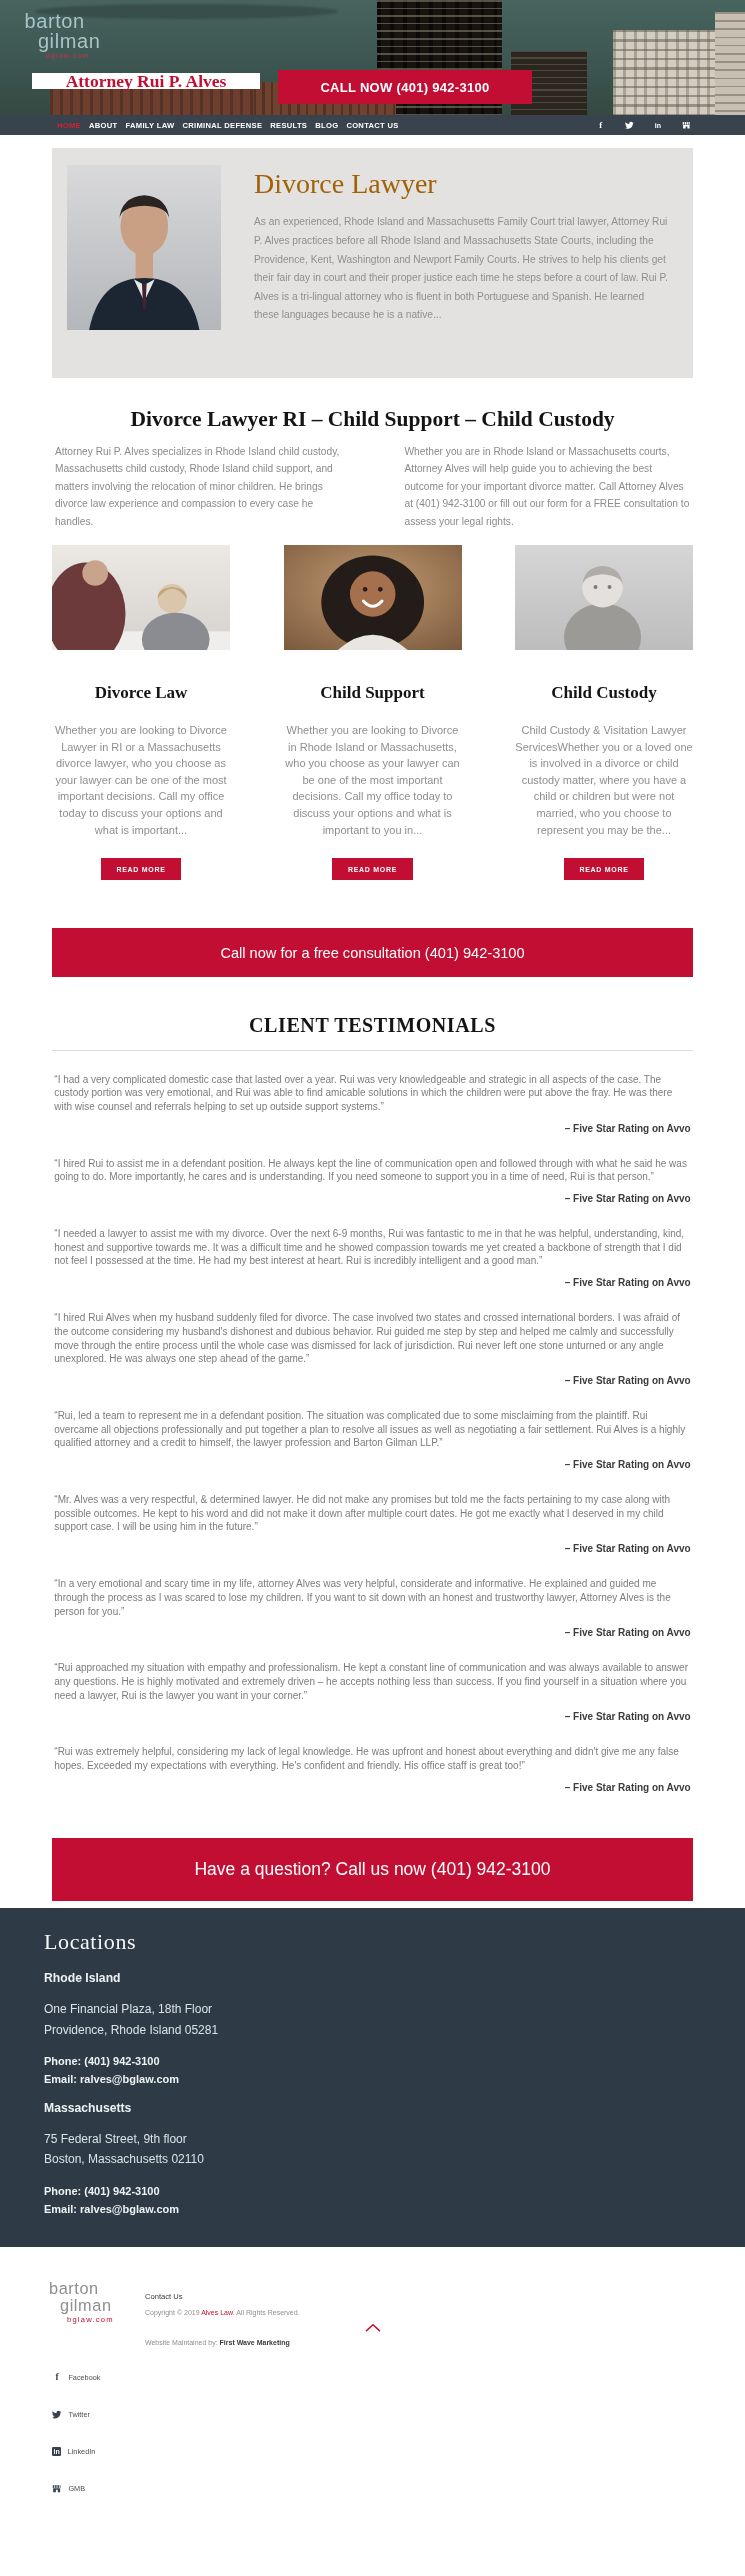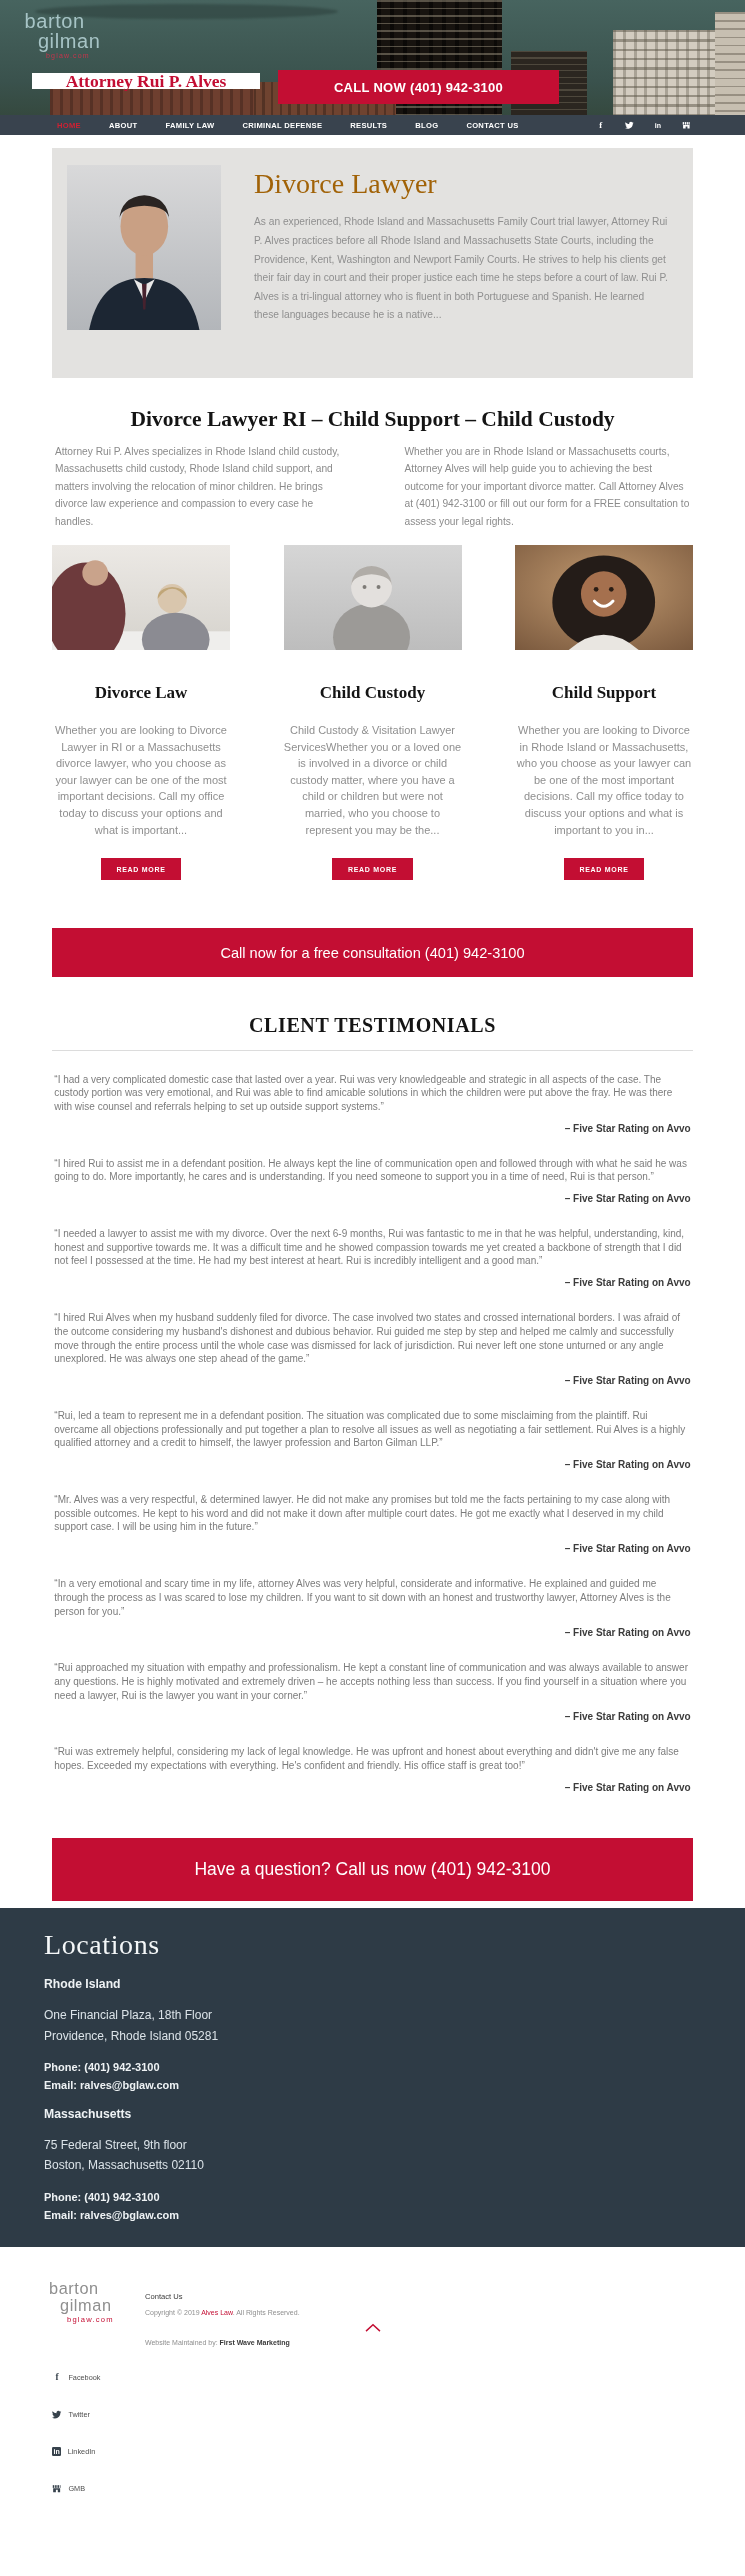--- a/index.html
+++ b/index.html
@@ -28,27 +28,27 @@
            background:rgba(30,44,40,.35); filter:blur(1.2px); }
 
   .logo { position:absolute; left:24.5px; top:10.5px; color:#a7c4c6; font-weight:300; line-height:1.02; letter-spacing:0.6px; }
   .logo .l1 { font-size:20px; }
   .logo .l2 { font-size:20px; margin-left:13.4px; }
   .logo .dom { color:#c5344c; font-size:7px; letter-spacing:1.2px; margin-left:21.5px; margin-top:1.2px; }
 
   .attorney-strip { position:absolute; left:32px; top:73px; width:228px; height:16px;
                     background:#fff; display:flex; align-items:center; justify-content:center; }
   .attorney-strip .name { color:#c30e33; font-size:17.5px; font-weight:700; }
-  .call-btn { position:absolute; left:278px; top:70px; width:281px; height:34px; background:#c30e33;
+  .call-btn { position:absolute; left:278px; top:70px; width:254px; height:34px; background:#c30e33;
               color:#fff; font-size:13px; font-weight:700; display:flex; align-items:center; justify-content:center;
               letter-spacing:0.3px; cursor:pointer; border:none; }
 
   
   .nav { height:20px; background:#39434e; display:flex; align-items:center; padding-left:57px; }
-  .nav-items { display:flex; gap:28px; align-items:center; }
+  .nav-items { display:flex; gap:8px; align-items:center; }
   .nav-items a { color:#fff; font-size:7.6px; font-weight:700; letter-spacing:0.3px; text-decoration:none; cursor:pointer; }
   .nav-items a:nth-of-type(1) { color:#cf2033; }
   .nav-social { margin-left:auto; margin-right:54px; display:flex; gap:20px; align-items:center; }
   .nav-social .sicon { color:#fff; fill:#fff; width:8.7px; height:8.7px; display:flex; align-items:center; justify-content:center;
                        font-size:8.7px; font-weight:700; cursor:pointer; }
   .nav-social .sicon.fb { font-family:"Liberation Serif",serif; }
   .nav-social .sicon.li { font-size:7px; }
 
   
   .intro-wrap { width:641px; margin:13.4px auto 0; background:#e3e2e0; height:230px; position:relative; }
@@ -78,21 +78,21 @@
   
   .testimonials { width:641px; margin:37px auto 0; }
   .testimonials h2 { text-align:center; font-size:20px; color:#141414; font-weight:700; letter-spacing:0.6px; }
   .t-rule { margin-top:12.2px; border:none; border-top:0.6px solid #dcdcdc; }
   .t-list { margin-top:22px; padding:0 2.3px; }
   .t-quote { font-size:10px; color:#7c7c7c; line-height:13.7px; }
   .t-attr { text-align:right; font-size:10px; font-weight:700; color:#3c3c3c; margin-top:9px; margin-bottom:23px; }
 
   
   .locations { margin-top:7px; background:#2e3b46; height:339px; padding:21px 0 0 44px; color:#eef2f4; }
-  .locations h2 { font-size:28px; font-weight:400; color:#f4f7f8; letter-spacing:0.6px; }
+  .locations h2 { font-size:22px; font-weight:400; color:#f4f7f8; letter-spacing:0.6px; }
   .office { margin-top:16.3px; }
   .office .region { font-size:12.2px; font-weight:700; }
   .office .addr { margin-top:14px; font-size:12px; font-weight:300; line-height:20.4px; color:#dbe3e8; }
   .office .phone { margin-top:15px; font-size:11px; font-weight:600; }
   .office .email { margin-top:5.8px; font-size:11px; font-weight:600; }
 
   
   .bottom { position:relative; height:235px; background:#fff; }
   .f-logo { position:absolute; left:49px; top:33px; color:#8f8f8f; font-weight:300; line-height:1.05; letter-spacing:0.6px; }
   .f-logo .l1 { font-size:16.3px; }
@@ -221,57 +221,57 @@
         <ellipse cx="212" cy="162" rx="58" ry="46" fill="#8b8b92"></ellipse>
       </svg>
       <h3 class="serif">Divorce Law</h3>
       <p>Whether you are looking to Divorce Lawyer in RI or a Massachusetts divorce lawyer, who you choose as your lawyer can be one of the most important decisions. Call my office today to discuss your options and what is important...</p>
       <button class="read-more">READ MORE</button>
     </article>
 
     <article class="card">
       <svg class="card-img" viewBox="0 0 305 180" preserveAspectRatio="none">
         <defs>
-            <linearGradient id="c2" x1="0" y1="0" x2="0" y2="1">
-              <stop offset="0" stop-color="#d6d6d6"></stop>
-              <stop offset="1" stop-color="#bdbdbd"></stop>
-            </linearGradient>
-          </defs>
-        <rect width="305" height="180" fill="url(#c2)"></rect>
-        <ellipse cx="150" cy="158" rx="66" ry="58" fill="#9c9a97"></ellipse>
-        <circle cx="150" cy="72" r="35" fill="#e3e0dd"></circle>
-        <path d="M115 70 Q118 38 150 36 Q182 38 185 70 Q182 52 150 50 Q118 52 115 70Z" fill="#b0aca7"></path>
-        <circle cx="138" cy="72" r="3.4" fill="#7e7b77"></circle>
-        <circle cx="162" cy="72" r="3.4" fill="#7e7b77"></circle>
-      </svg>
-      <h3 class="serif">Child Custody</h3>
-      <p>Child Custody &amp; Visitation Lawyer ServicesWhether you or a loved one is involved in a divorce or child custody matter, where you have a child or children but were not married, who you choose to represent you may be the...</p>
-      <button class="read-more">READ MORE</button>
-    </article>
-
-    <article class="card">
-      <svg class="card-img" viewBox="0 0 305 180" preserveAspectRatio="none">
-        <defs>
             <radialGradient id="c3" cx=".5" cy=".4" r=".9">
               <stop offset="0" stop-color="#c29a70"></stop>
               <stop offset="1" stop-color="#6f4f36"></stop>
             </radialGradient>
           </defs>
         <rect width="305" height="180" fill="url(#c3)"></rect>
         <ellipse cx="152" cy="98" rx="88" ry="80" fill="#241c18"></ellipse>
         <circle cx="152" cy="84" r="39" fill="#a5704e"></circle>
         <path d="M136 96 Q152 114 168 96" stroke="#fff" stroke-width="5" fill="none" stroke-linecap="round"></path>
         <circle cx="139" cy="76" r="4" fill="#2a1d15"></circle>
         <circle cx="165" cy="76" r="4" fill="#2a1d15"></circle>
         <path d="M92 180 Q152 128 212 180 Z" fill="#e9e6e1"></path>
       </svg>
       <h3 class="serif">Child Support</h3>
       <p>Whether you are looking to Divorce in Rhode Island or Massachusetts, who you choose as your lawyer can be one of the most important decisions. Call my office today to discuss your options and what is important to you in...</p>
       <button class="read-more">READ MORE</button>
     </article>
+
+    <article class="card">
+      <svg class="card-img" viewBox="0 0 305 180" preserveAspectRatio="none">
+        <defs>
+            <linearGradient id="c2" x1="0" y1="0" x2="0" y2="1">
+              <stop offset="0" stop-color="#d6d6d6"></stop>
+              <stop offset="1" stop-color="#bdbdbd"></stop>
+            </linearGradient>
+          </defs>
+        <rect width="305" height="180" fill="url(#c2)"></rect>
+        <ellipse cx="150" cy="158" rx="66" ry="58" fill="#9c9a97"></ellipse>
+        <circle cx="150" cy="72" r="35" fill="#e3e0dd"></circle>
+        <path d="M115 70 Q118 38 150 36 Q182 38 185 70 Q182 52 150 50 Q118 52 115 70Z" fill="#b0aca7"></path>
+        <circle cx="138" cy="72" r="3.4" fill="#7e7b77"></circle>
+        <circle cx="162" cy="72" r="3.4" fill="#7e7b77"></circle>
+      </svg>
+      <h3 class="serif">Child Custody</h3>
+      <p>Child Custody &amp; Visitation Lawyer ServicesWhether you or a loved one is involved in a divorce or child custody matter, where you have a child or children but were not married, who you choose to represent you may be the...</p>
+      <button class="read-more">READ MORE</button>
+    </article>
   </div>
 </section>
 
 <div class="banner">
   <span>Call now for a free consultation (401) 942-3100</span>
 </div>
 
 <section class="testimonials">
   <h2 class="serif">CLIENT TESTIMONIALS</h2>
   <hr class="t-rule">

